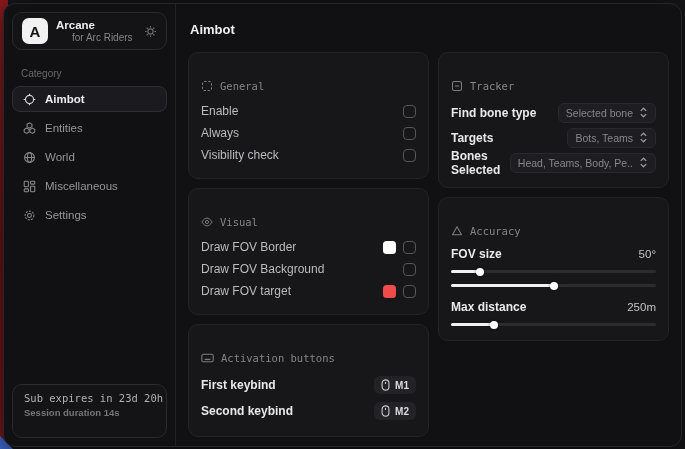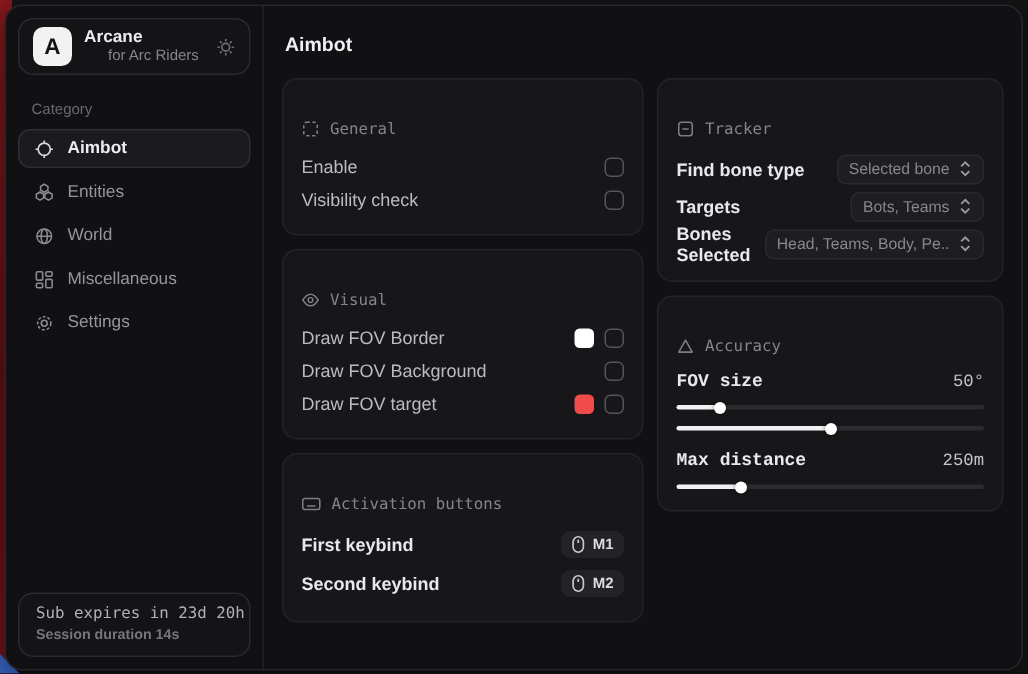--- a/index.html
+++ b/index.html
@@ -34,21 +34,21 @@
   .cat-label { margin:10px 0 7px 17px; font-size:10px; color:#68686d; }
   .nav { padding:0 8px; }
   .nav-item { height:26px; margin-bottom:3px; border-radius:8px; display:flex;
     align-items:center; gap:9px; padding:0 10px; color:#96969a; font-size:11.5px;
     border:1px solid transparent; cursor:pointer; }
   .nav-item .nicon { display:flex; color:#8a8a8f; }
   .nav-item.active { background:#1b1b1f; border-color:#2e2e33; color:#ededef; }
   .nav-item.active .nicon { color:#d6d6da; }
   .nav-item.active .nav-label { font-weight:bold; }
   .sb-footer { margin:8px; margin-top:auto; border:1px solid #2b2b2f; background:#141417;
-    border-radius:10px; padding:7px 11px 8px; }
+    border-radius:10px; padding:7px 11px 19px; }
   .sb-footer .l1 { font-family:"DejaVu Sans Mono", monospace; font-size:10.5px;
     color:#b2b2b6; white-space:nowrap; }
   .sb-footer .l2 { font-size:9.5px; font-weight:bold; color:#76767b; margin-top:3px; }
   
   .main { flex:1; padding:11px 12px; overflow:hidden; }
   .page-title { font-size:13px; font-weight:bold; color:#f0f0f2; margin:7px 0 15px 2px; }
   .cols { display:flex; gap:9px; align-items:flex-start; }
   .col-l { width:241px; flex:0 0 241px; }
   .col-r { flex:1; }
   .card { background:#17171a; border:1px solid #242428; border-radius:10px;
@@ -67,21 +67,21 @@
   .kb-pill { background:#232327; border-radius:6px; padding:3px 7px; display:flex;
     align-items:center; gap:5px; color:#dcdcdf; font-size:10px; font-weight:bold;
     cursor:pointer; }
   .kb-pill .micon { display:flex; color:#c9c9cd; }
   .dd-pill { background:#1e1e22; border:1px solid #2a2a2e; border-radius:6px;
     padding:3px 7px; display:flex; align-items:center; gap:6px; color:#87878c;
     font-size:10.5px; cursor:pointer; white-space:nowrap; }
   .dd-pill .dicon { display:flex; color:#9a9a9f; }
   .t-row { height:25px; }
   
-  .sl-group { margin-top:2px; margin-bottom:11px;font-family:Liberation Mono, monospace; }
+  .sl-group { margin-top:2px; margin-bottom:11px; }
   .sl-group:last-child { margin-bottom:2px; }
   .sl-row { display:flex; align-items:center; justify-content:space-between; height:18px; }
   .sl-value { font-size:11.5px; color:#c4c4c8; }
   .sl-track { position:relative; height:3px; background:#2c2c30; border-radius:2px;
     margin-top:7px; cursor:pointer; }
   .sl-fill { position:relative; height:100%; background:#f1f1f3; border-radius:2px; }
   .sl-thumb { position:absolute; right:-4px; top:50%; transform:translateY(-50%);
     width:8px; height:8px; background:#ffffff; border-radius:50%;
     box-shadow:0 0 3px rgba(0,0,0,.5); }
 </style>
@@ -182,20 +182,24 @@
                 <rect x="2" y="2" width="12" height="12" rx="2.5" stroke-dasharray="3 2.2"></rect>
               </svg>
             </span>
             <span>General</span>
           </div>
           <div class="row">
             <span class="row-label">Enable</span>
             <span class="checkbox"></span>
           </div>
           <div class="row">
+            <span class="row-label">Always</span>
+            <span class="checkbox"></span>
+          </div>
+          <div class="row">
             <span class="row-label">Visibility check</span>
             <span class="checkbox"></span>
           </div>
         </div>
 
         <div class="card">
           <div class="sec-head">
             <span class="sicon">
               <svg width="12" height="12" viewBox="0 0 16 16" fill="none" stroke="currentColor" stroke-width="1.3">
                 <path d="M1.2 8C3.5 4.3 5.9 2.8 8 2.8S12.5 4.3 14.8 8C12.5 11.7 10.1 13.2 8 13.2S3.5 11.7 1.2 8z"></path>

